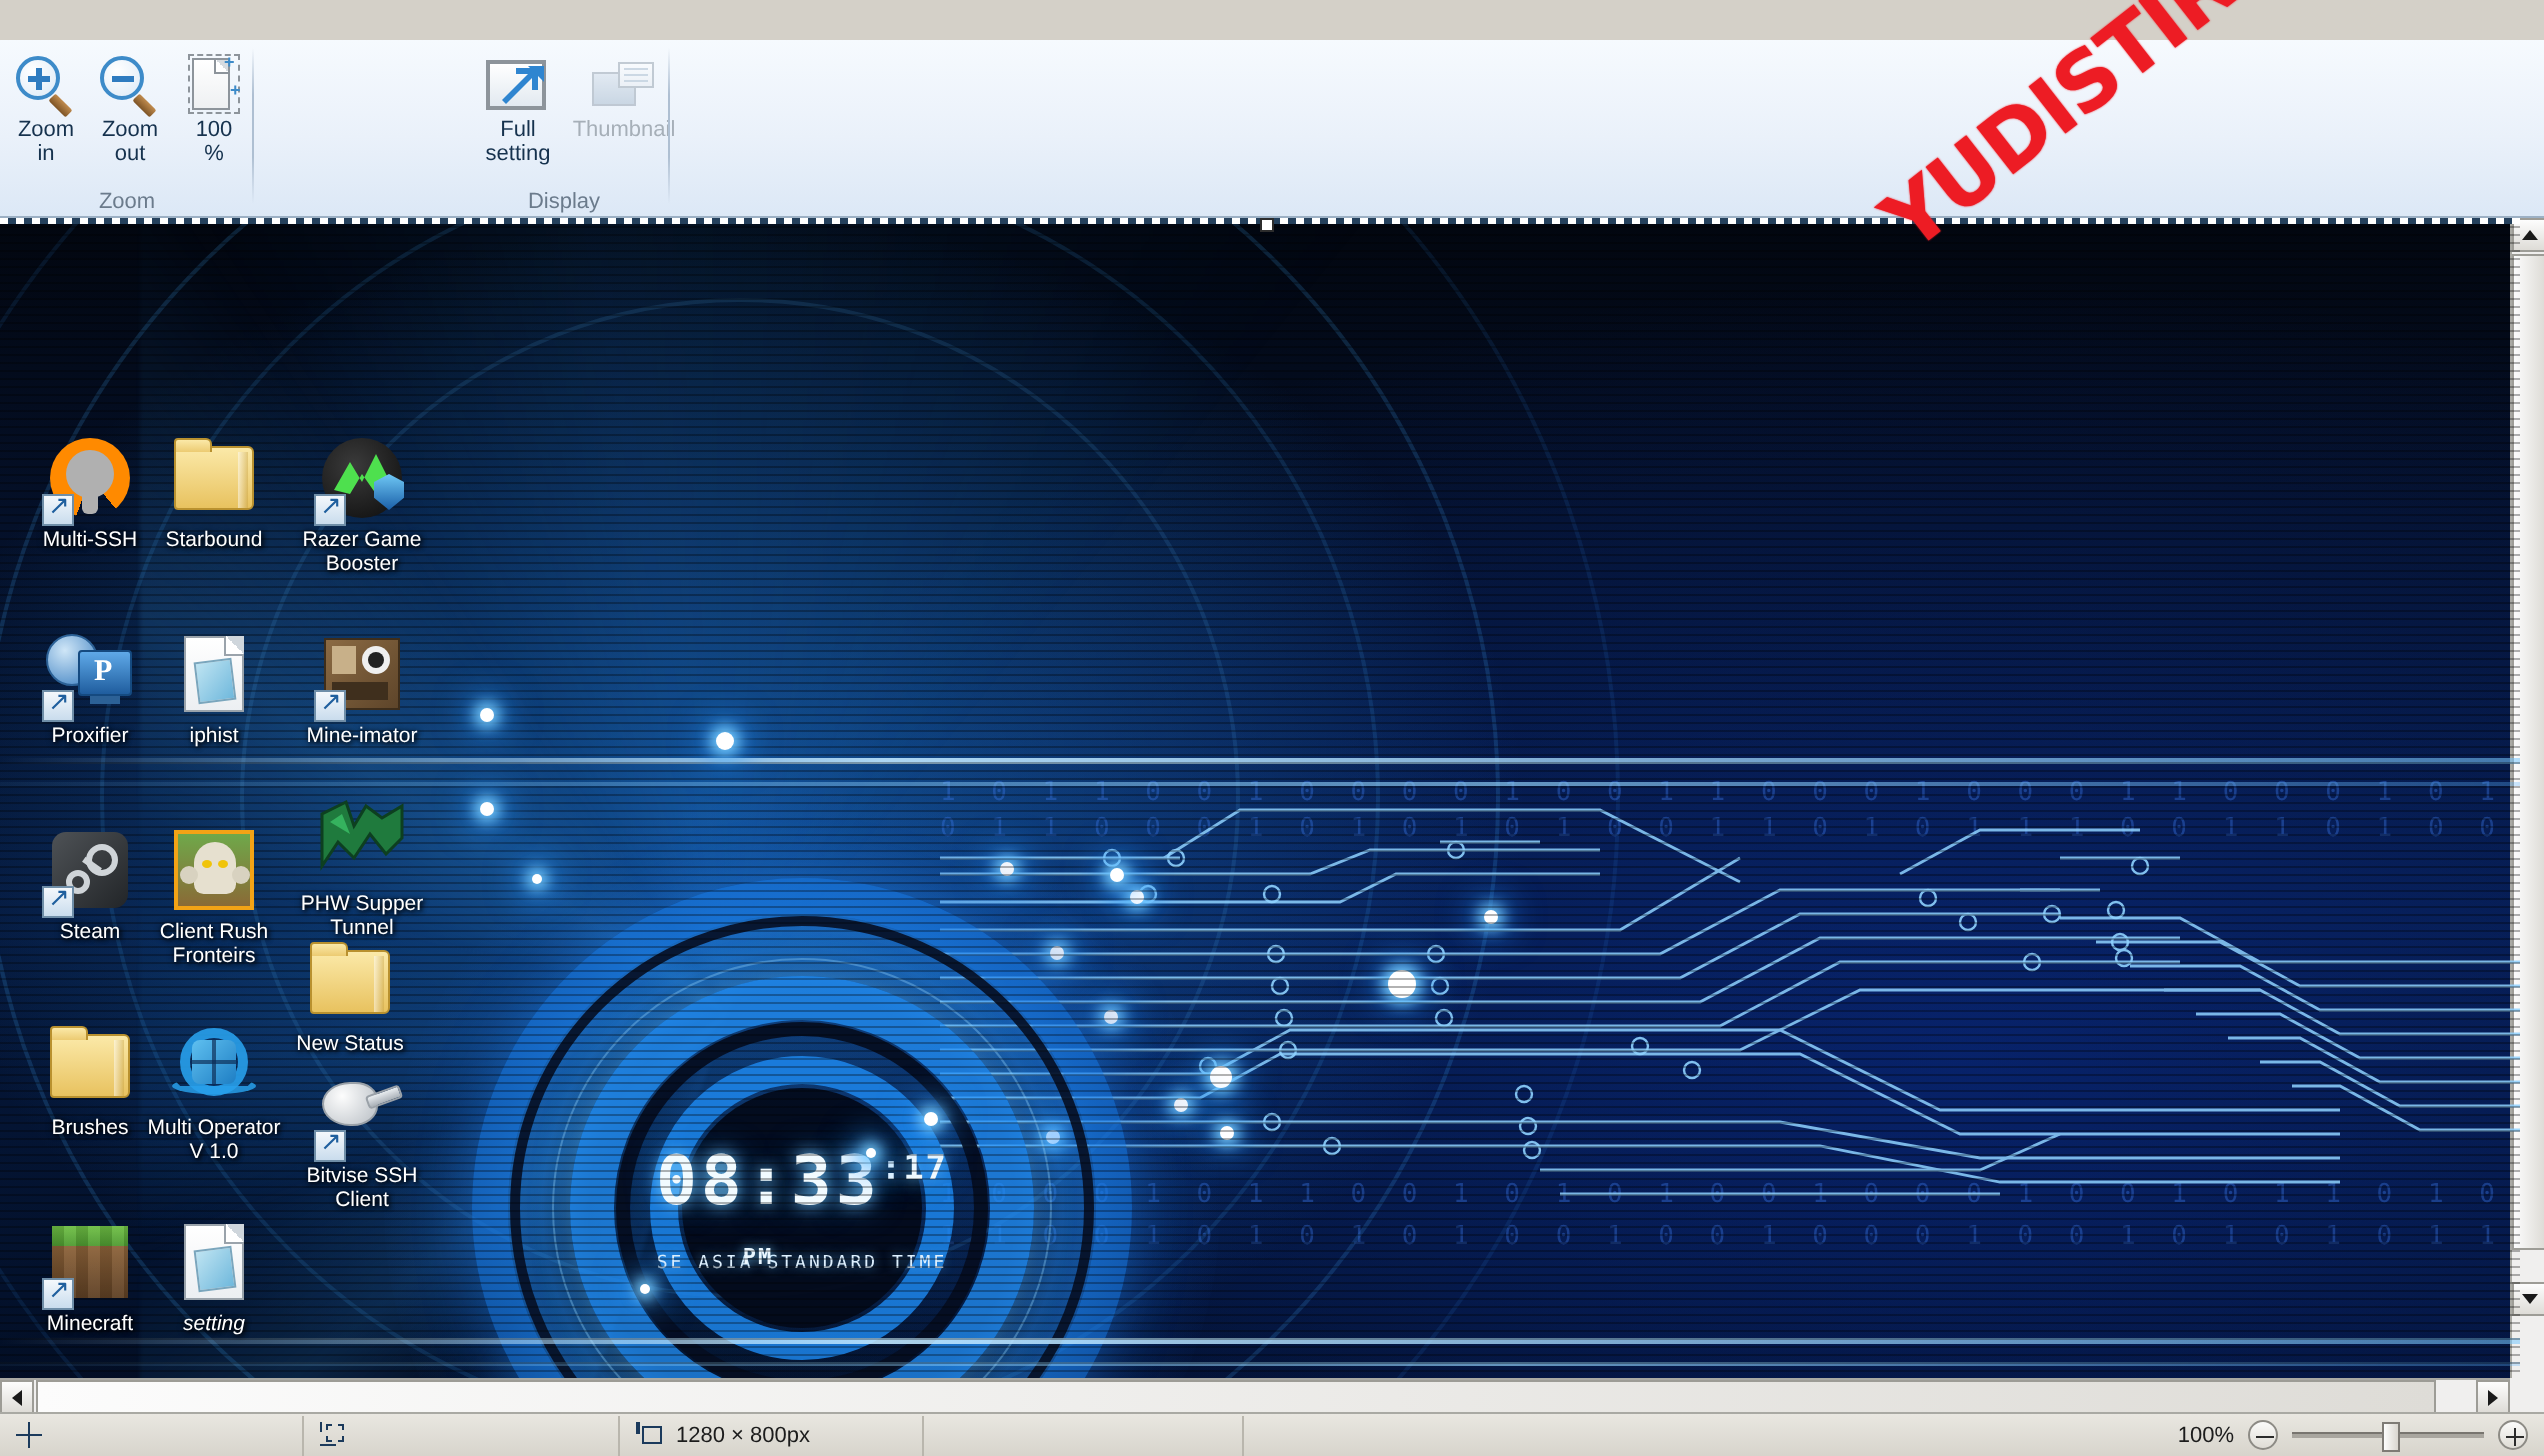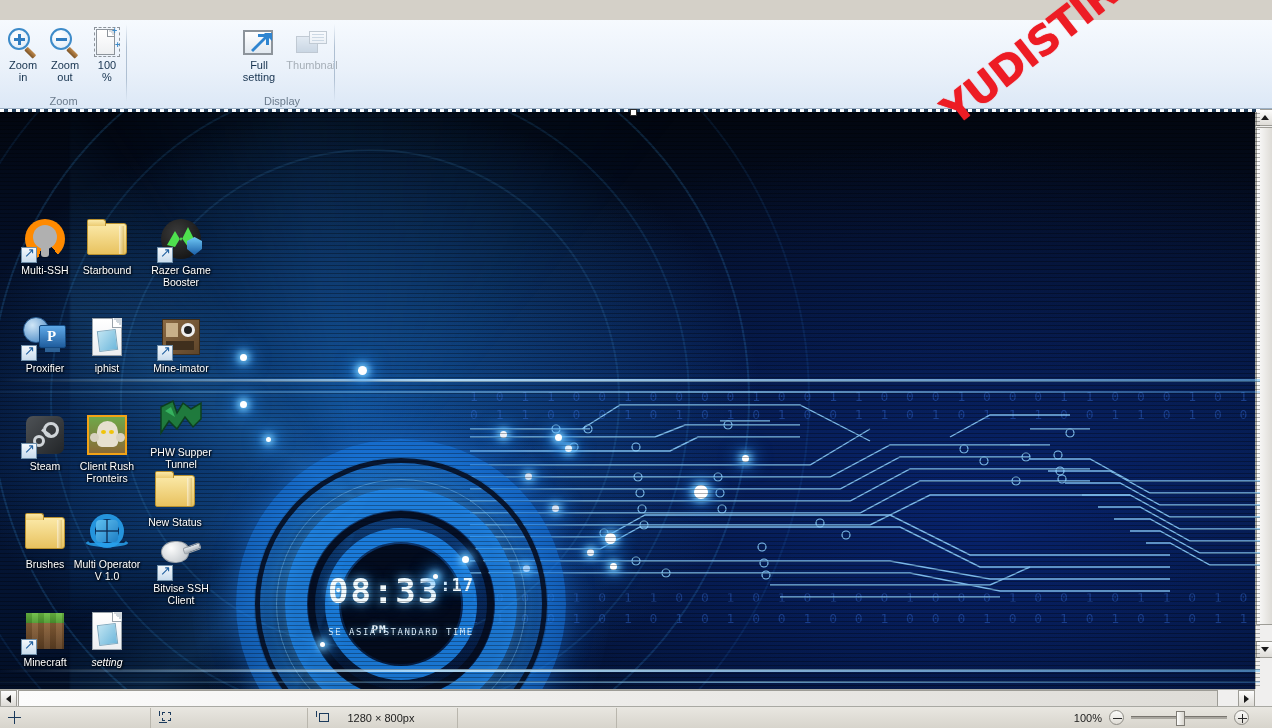--- a/index.html
+++ b/index.html
@@ -282,21 +282,21 @@
   }
 
   
   .statusbar {
     position: absolute; left: 0; bottom: 0; width: 1272px; height: 22px;
     background: linear-gradient(to bottom,#e9e7e1,#d7d4cc);
     border-top: 1px solid #a9a9a3; display: flex; align-items: center;
   }
   .scell {
     height: 20px; display: flex; align-items: center; padding: 0 8px;
-    border-right: 1px solid #b9b6ad; font-size: 11px; color: #1c1c1c; gap: 12px;
+    border-right: 1px solid #b9b6ad; font-size: 11px; color: #1c1c1c;
   }
   .cursor-ico { position: relative; width: 13px; height: 13px; }
   .cursor-ico::before {
     content:""; position:absolute; left:6px; top:0; width:1px; height:13px; background:#1b3a5c;
   }
   .cursor-ico::after {
     content:""; position:absolute; left:0; top:6px; width:13px; height:1px; background:#1b3a5c;
   }
   .sel-ico { position: relative; width: 14px; height: 13px; }
   .sel-ico .box {
@@ -305,21 +305,21 @@
   }
   .sel-ico .ar1 { position:absolute; left:0; top:0; width:1px; height:5px; background:#1b3a5c; }
   .sel-ico .ar2 { position:absolute; left:0; bottom:1px; width:8px; height:1px; background:#1b3a5c; }
   .size-ico { position: relative; width: 14px; height: 13px; }
   .size-ico .box {
     position:absolute; left:3px; top:2px; width:10px; height:9px;
     border:1.5px solid #1b3a5c;
   }
   .size-ico .tick { position:absolute; left:0; top:0; width:1.5px; height:6px; background:#1b3a5c; }
 
-  .zoombar { margin-left: auto; display: flex; align-items: center; gap: 7px; padding-right: 23px; }
+  .zoombar { margin-left: auto; display: flex; align-items: center; gap: 7px; padding-right: 8px; }
   .zoompct { font-size: 11px; color: #1c1c1c; min-width: 34px; text-align: right; }
   .zcirc {
     width: 15px; height: 15px; border-radius: 50%;
     border: 1px solid #8d8b85;
     background: linear-gradient(to bottom,#fbfbfa,#dfdcd5);
     position: relative;
   }
   .zcirc .h { position:absolute; left:3px; top:6.5px; width:9px; height:1.5px; background:#2b2b2b; }
   .zcirc .v { position:absolute; left:6.5px; top:3px; width:1.5px; height:9px; background:#2b2b2b; }
   .ztrack { width: 96px; height: 3px; background: #a9a69f; border-top:1px solid #78756f; position: relative; }

